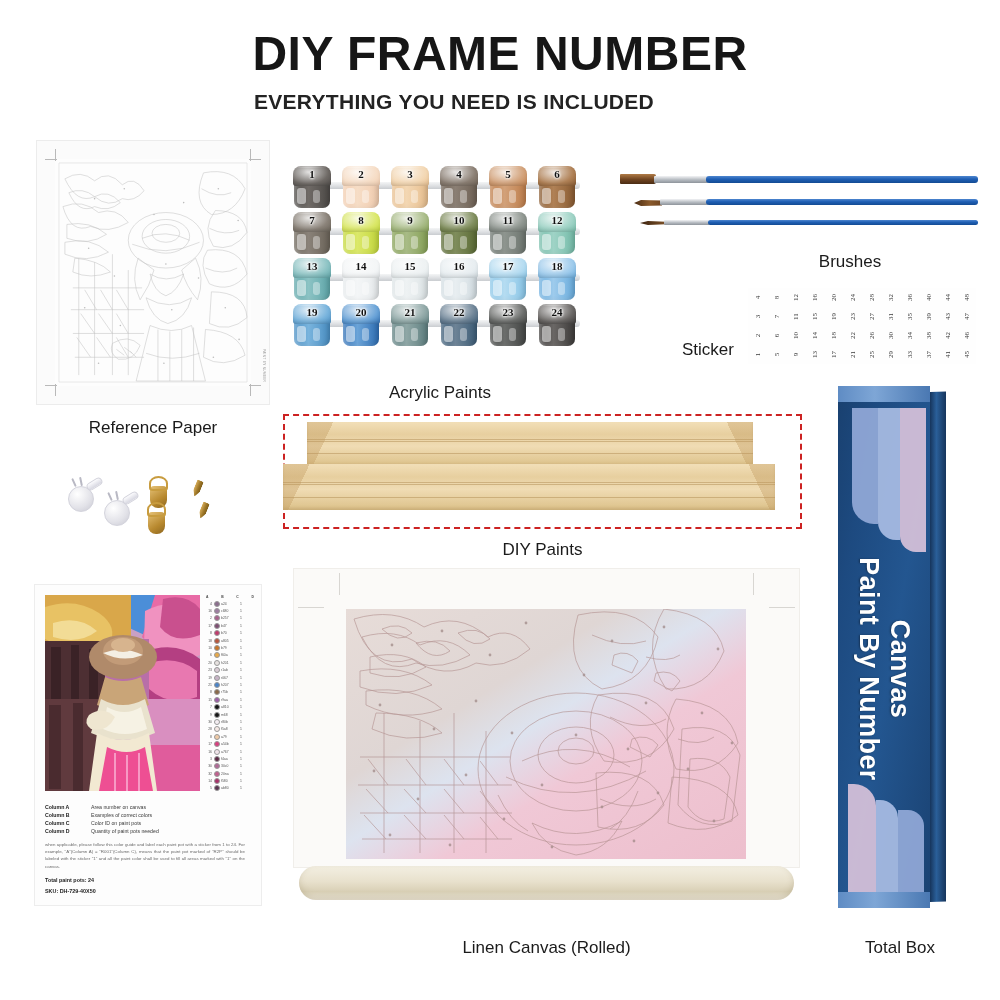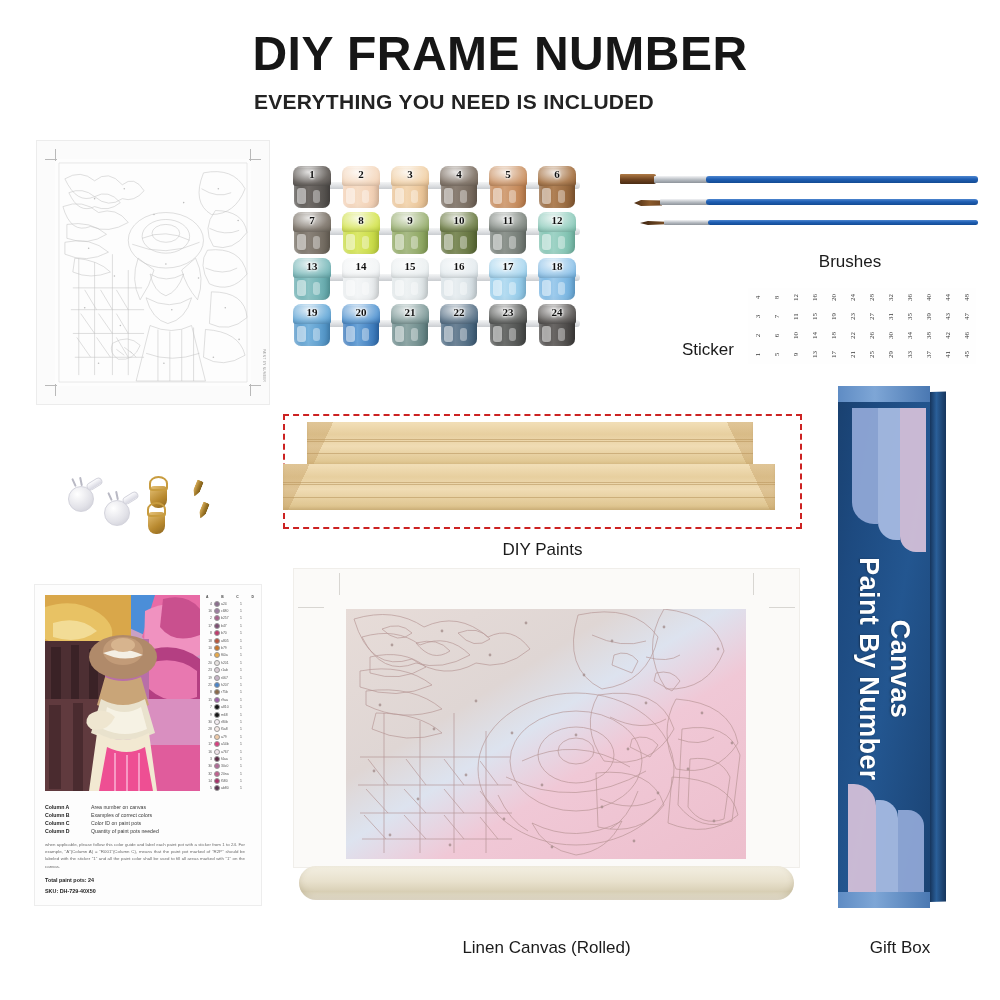--- a/index.html
+++ b/index.html
@@ -345,20 +345,21 @@
     <div class="crop-mark" style="left:8px;top:18px;width:12px;height:1px;"></div>
     <div class="crop-mark" style="left:18px;top:8px;width:1px;height:12px;"></div>
     <div class="crop-mark" style="right:8px;top:18px;width:12px;height:1px;"></div>
     <div class="crop-mark" style="right:18px;top:8px;width:1px;height:12px;"></div>
     <div class="crop-mark" style="left:8px;bottom:18px;width:12px;height:1px;"></div>
     <div class="crop-mark" style="left:18px;bottom:8px;width:1px;height:12px;"></div>
     <div class="crop-mark" style="right:8px;bottom:18px;width:12px;height:1px;"></div>
     <div class="crop-mark" style="right:18px;bottom:8px;width:1px;height:12px;"></div>
     <div class="ref-side-text">PAINT BY NUMBER</div>
   </div>
+  <div class="caption" style="left:36px;top:418px;width:234px;">Reference Paper</div>
 
   <div id="acrylic-paints">
       <div class="pot-row" style="top: 0px;">
         <div class="pot-rail"></div>
         <div class="pot" style="left: 0px;">
           <div class="pot-body" style="background:linear-gradient(90deg,#4d4a47,#6f6a66 40%,#4d4a47);"></div>
           <div class="pot-gloss"></div>
           <div class="pot-gloss2"></div>
           <div class="pot-lid" style="background:radial-gradient(ellipse at 40% 30%, #ffffffcc, #6f6a66 62%, #4d4a47);"></div>
           <div class="pot-num">1</div>
@@ -528,20 +529,21 @@
         </div>
         <div class="pot" style="left: 245px;">
           <div class="pot-body" style="background:linear-gradient(90deg,#3e3c3b,#6a6765 40%,#3e3c3b);"></div>
           <div class="pot-gloss"></div>
           <div class="pot-gloss2"></div>
           <div class="pot-lid" style="background:radial-gradient(ellipse at 40% 30%, #ffffffcc, #6a6765 62%, #3e3c3b);"></div>
           <div class="pot-num">24</div>
         </div>
       </div>
     </div>
+  <div class="caption" style="left:292px;top:383px;width:296px;">Acrylic Paints</div>
 
   <div id="brushes">
     <div class="brush" style="top:0;">
       <div class="brush-tip-flat" style="left:0;top:-1px;width:36px;"></div>
       <div class="brush-ferrule" style="left:34px;top:1px;width:54px;"></div>
       <div class="brush-handle" style="left:86px;top:1px;width:272px;"></div>
     </div>
     <div class="brush" style="top:25px;">
       <div class="brush-tip-round" style="left:14px;top:0;width:28px;"></div>
       <div class="brush-ferrule" style="left:40px;top:-1px;width:48px;height:6px;"></div>
@@ -995,15 +997,15 @@
       <div class="box-blade" style="left:62px;top:22px;width:26px;height:144px;background:#d8c2da;border-radius:0 0 0 16px;"></div>
       <div class="box-blade" style="left:10px;top:398px;width:28px;height:108px;background:#d8c2da;border-radius:0 22px 0 0;"></div>
       <div class="box-blade" style="left:38px;top:414px;width:22px;height:92px;background:#a9bde4;border-radius:0 18px 0 0;"></div>
       <div class="box-blade" style="left:60px;top:424px;width:26px;height:82px;background:#93a9d8;border-radius:0 16px 0 0;"></div>
       <div class="box-text">
         <div>Canvas</div>
         <div>Paint By Number</div>
       </div>
     </div>
   </div>
-  <div class="caption" style="left:820px;top:938px;width:160px;">Gift Box</div>
+  <div class="caption" style="left:820px;top:938px;width:160px;">Total Box</div>
 
 </div>
 
 </body></html>

